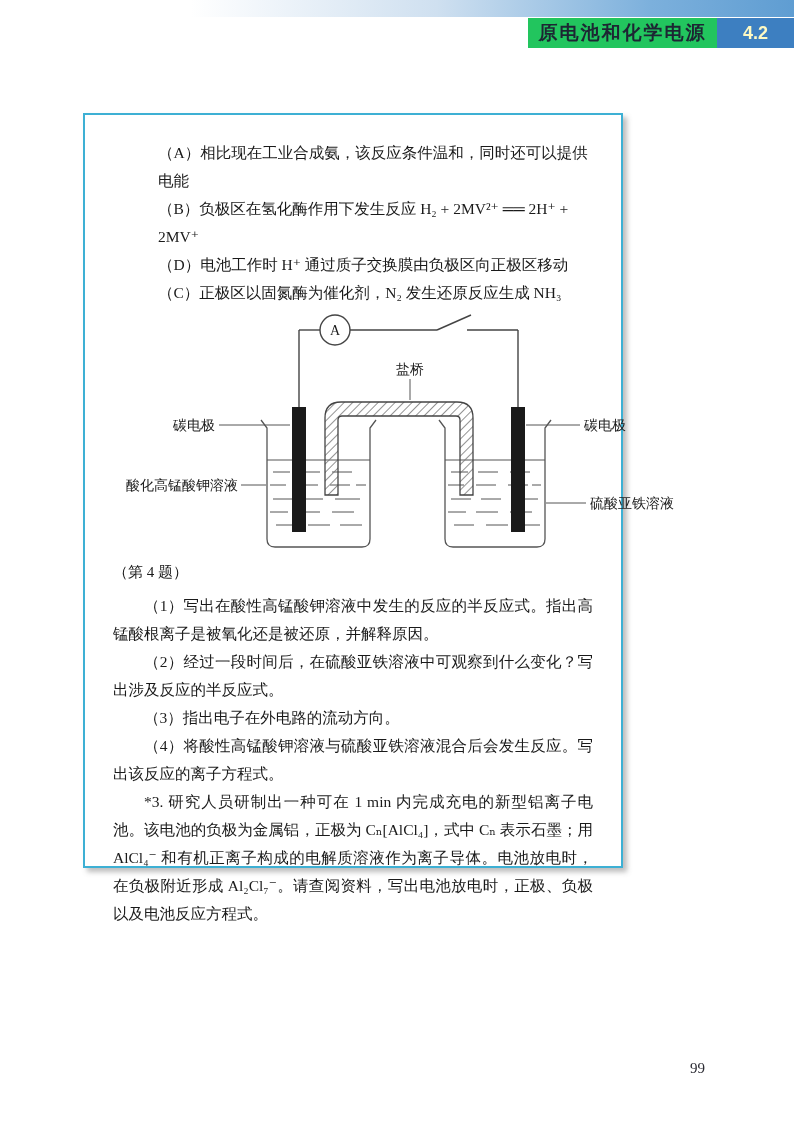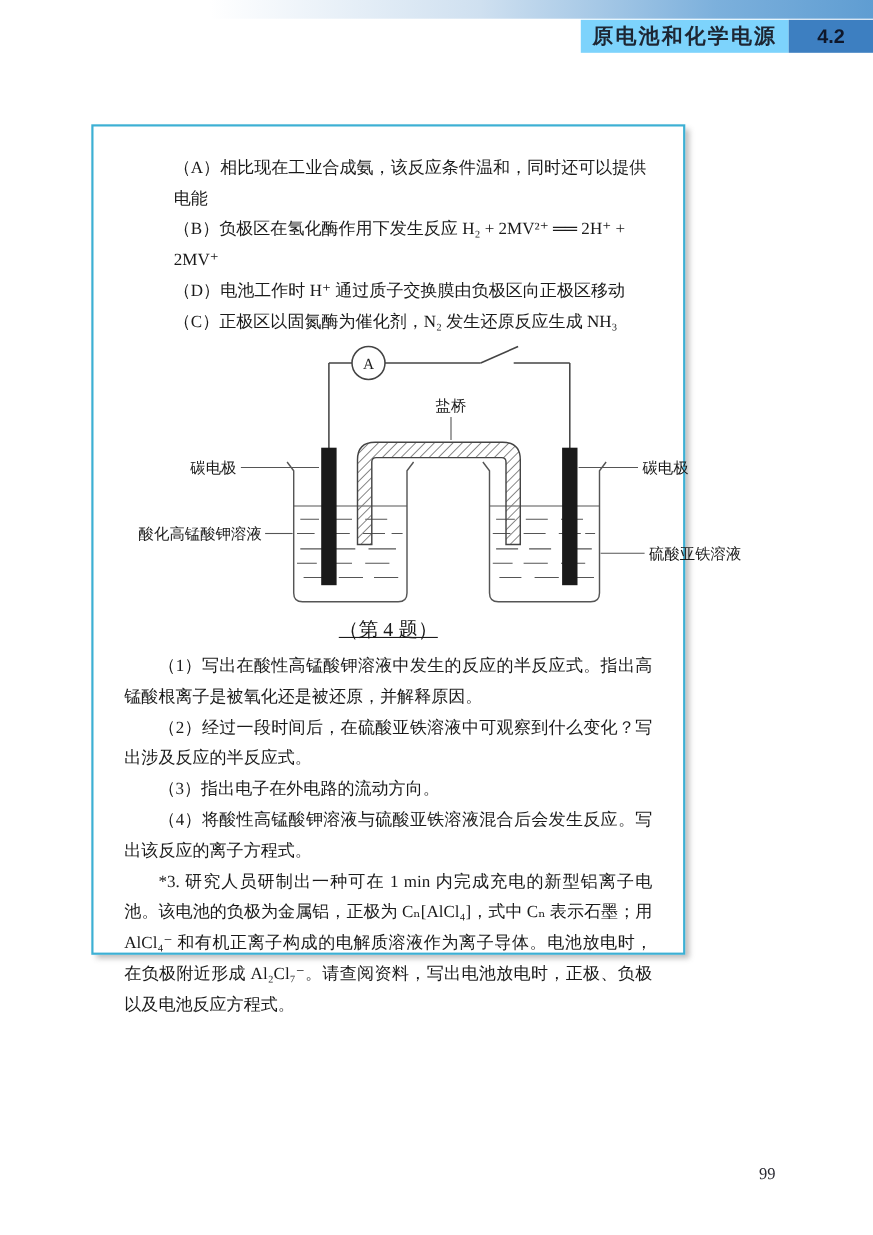--- a/index.html
+++ b/index.html
@@ -7,44 +7,44 @@
     width:794px;height:1123px;position:relative;background:#ffffff;
     font-family:"Liberation Serif","DejaVu Serif",serif;color:#1a1a1a;
     overflow:hidden;
   }
   .top-band{
     position:absolute;left:0;top:0;width:794px;height:17px;
     background:linear-gradient(90deg,#ffffff 0%,#ffffff 24%,#cfe0f0 55%,#7cb0dc 82%,#5f9dd2 100%);
   }
   .header-title{
     position:absolute;left:528px;top:18px;width:189px;height:30px;
-    background:#7dd3fc;color:#1d2633;
+    background:#22c55e;color:#1d2633;
     font-family:"Liberation Sans","DejaVu Sans",sans-serif;
     font-weight:bold;font-size:19px;letter-spacing:2px;
     display:flex;align-items:center;justify-content:center;
   }
   .header-num{
     position:absolute;left:717px;top:18px;width:77px;height:30px;
-    background:#3d7fc1;color:#0f172a;
+    background:#3d7fc1;color:#fef9c3;
     font-family:"Liberation Sans","DejaVu Sans",sans-serif;
     font-weight:bold;font-size:18px;
     display:flex;align-items:center;justify-content:center;
   }
   .content-box{
     position:absolute;left:83px;top:113px;width:540px;height:755px;
     box-sizing:border-box;border:2px solid #3db0d4;background:#fff;
     box-shadow:4px 4px 5px rgba(110,110,110,0.45);
     padding:24px 28px 0 28px;
   }
   .opt{margin:0;padding-left:2.9em;line-height:28px;font-size:15.5px;}
   .q-intro{margin:0;text-indent:2em;line-height:28px;font-size:15.5px;}
   .para{margin:0;text-indent:2em;line-height:28px;font-size:15.5px;text-align:justify;}
   .diagram-wrap{position:relative;height:248px;margin-top:5px;}
   .diagram-wrap svg{position:absolute;left:7px;top:0;}
-  .diagram-caption{margin:2px 0 10px 0;text-align:center;font-size:18px;line-height:20px;text-decoration:underline;}
+  .diagram-caption{margin:2px 0 10px 0;font-size:15px;line-height:20px;}
   .page-num{position:absolute;left:690px;top:1060px;font-size:15px;color:#2b2b33;}
   svg text{font-family:"Liberation Serif","DejaVu Serif",serif;font-size:14px;fill:#1a1a1a;}
 </style>
 </head>
 <body>
 
 <div class="top-band"></div>
 
 <div class="header-title">
   <span>原电池和化学电源</span>

